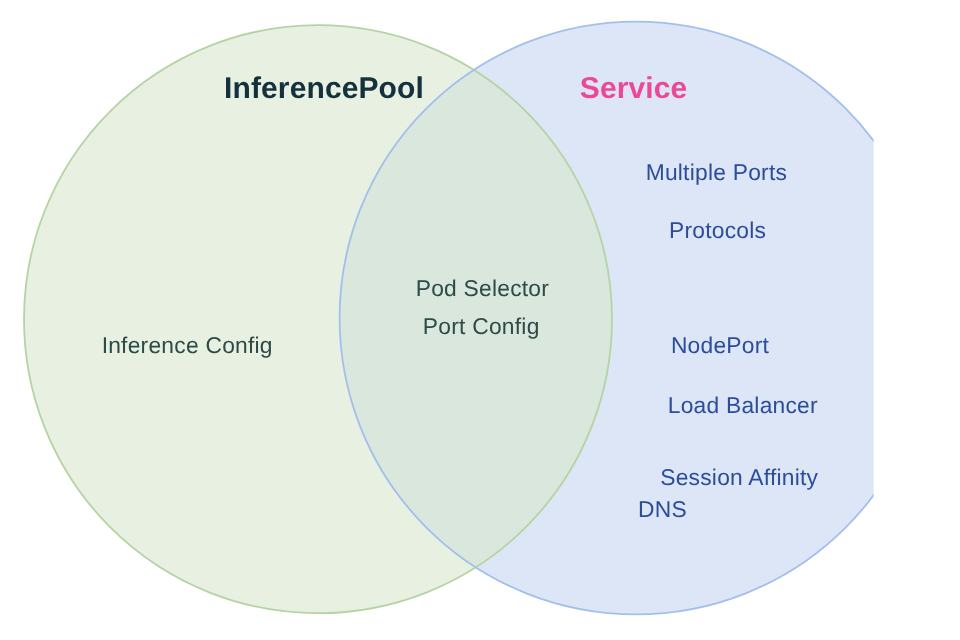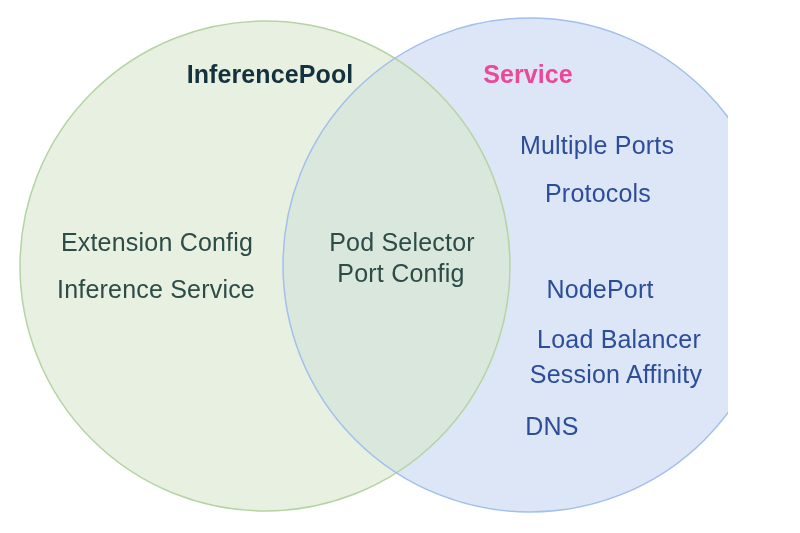--- a/index.html
+++ b/index.html
@@ -17,40 +17,40 @@
   }
   .stage svg {
     position: absolute;
     left: 0;
     top: 0;
   }
   .txt {
     position: absolute;
     transform: translate(-50%, -50%);
     white-space: nowrap;
-    font-size: 25px;
+    font-size: 19px;
     letter-spacing: 0.2px;
   }
   .txt.title {
     font-size: 25px;
     font-weight: 700;
     letter-spacing: 0.1px;
   }
   .left-title   { left: 270px; top: 74px; }
   .right-title  { left: 528px; top: 74px; }
   .li-0 { left: 157px; top: 242px; }
   .li-1 { left: 156px; top: 289px; }
   .mi-0 { left: 402px; top: 242px; text-align: center; }
   .mi-1 { left: 401px; top: 273px; }
   .ri-0 { left: 597px; top: 145px; }
   .ri-1 { left: 598px; top: 193px; }
   .ri-2 { left: 599px; top: 241px; }
   .ri-3 { left: 600px; top: 289px; }
   .ri-4 { left: 619px; top: 339px; }
-  .ri-5 { left: 616px; top: 374px; }
+  .ri-5 { left: 616px; top: 399px; }
   .ri-6 { left: 552px; top: 426px; }
 </style>
 </head>
 <body>
 
 <div class="stage">
 
   <svg width="800" height="533" viewBox="0 0 800 533">
     <defs>
       <clipPath id="leftClip">
@@ -65,22 +65,21 @@
     <circle cx="530" cy="265" r="247" stroke="none" clip-path="url(#leftClip)" fill="#d9e7dd"></circle>
 
     <circle cx="265" cy="266" r="245" fill="none" stroke-width="1.5" stroke="#b6d3a4"></circle>
 
     <circle cx="530" cy="265" r="247" fill="none" stroke-width="1.5" stroke="#a3bfec"></circle>
   </svg>
 
   <div class="txt title left-title" style="color: rgb(20, 50, 62);">InferencePool</div>
   <div class="txt title right-title" style="color: #ec4899;">Service</div>
 
-  <div class="txt li-0" style="color: rgb(45, 75, 71);">Extension Config</div>
-  <div class="txt li-1" style="color: rgb(45, 75, 71);">Inference Service</div>
+  <div class="txt li-1" style="color: rgb(45, 75, 71);">Inference Config</div>
 
   <div class="txt mi-0" style="color: rgb(45, 75, 71);">Pod Selector</div>
   <div class="txt mi-1" style="color: rgb(45, 75, 71);">Port Config</div>
 
   <div class="txt ri-0" style="color: rgb(44, 77, 153);">Multiple Ports</div>
   <div class="txt ri-1" style="color: rgb(44, 77, 153);">Protocols</div>
   <div class="txt ri-3" style="color: rgb(44, 77, 153);">NodePort</div>
   <div class="txt ri-4" style="color: rgb(44, 77, 153);">Load Balancer</div>
   <div class="txt ri-5" style="color: rgb(44, 77, 153);">Session Affinity</div>
   <div class="txt ri-6" style="color: rgb(44, 77, 153);">DNS</div>

